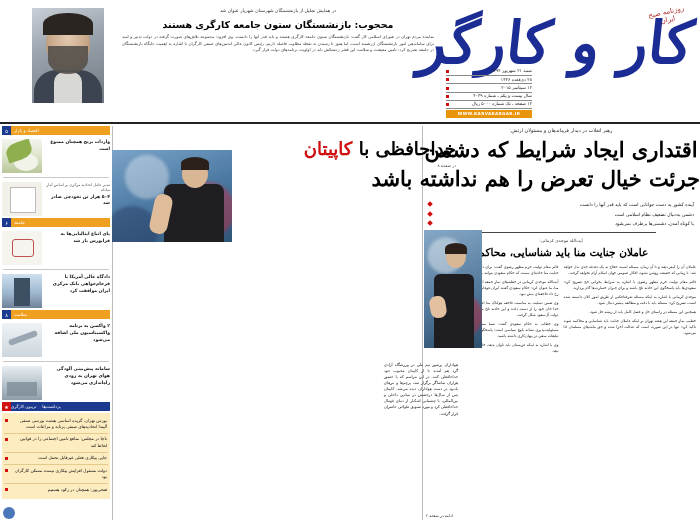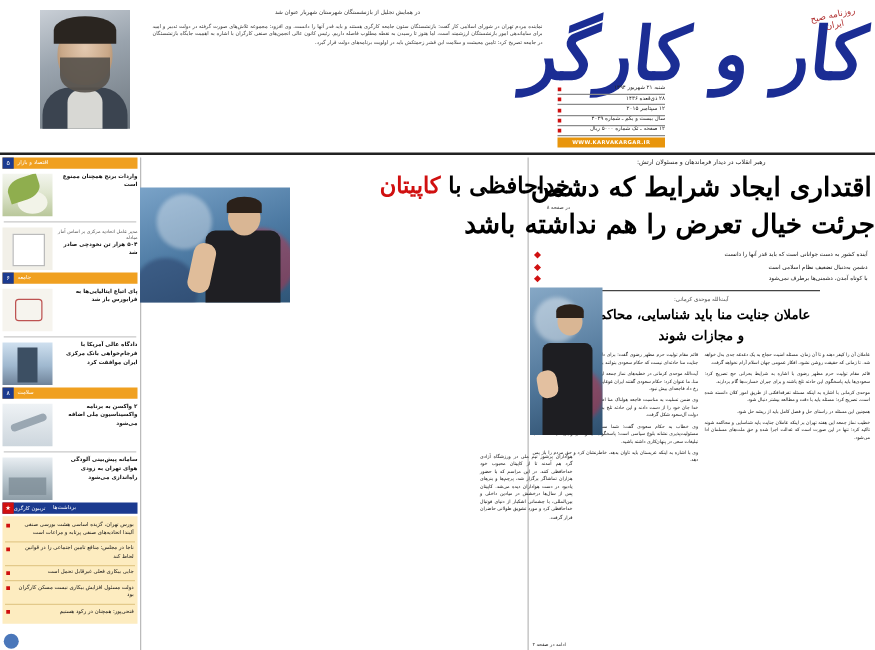--- a/index.html
+++ b/index.html
@@ -270,20 +270,21 @@
     <div class="lead-photo">
       <div class="lp-body"></div>
       <div class="lp-shirt"></div>
       <div class="lp-face"></div>
       <div class="lp-hair"></div>
       <div class="lp-beard"></div>
     </div>
 
     <div class="lead-banner">
       <div class="lead-kicker">در همایش تجلیل از بازنشستگان شهرستان شهریار عنوان شد</div>
+      <div class="lead-title">محجوب: بازنشستگان ستون جامعه کارگری هستند</div>
       <div class="lead-body">نماینده مردم تهران در شورای اسلامی کار گفت: بازنشستگان ستون جامعه کارگری هستند و باید قدر آنها را دانست. وی افزود: مجموعه تلاش‌های صورت گرفته در دولت تدبیر و امید برای ساماندهی امور بازنشستگان ارزشمند است، اما هنوز تا رسیدن به نقطه مطلوب فاصله داریم. رئیس کانون عالی انجمن‌های صنفی کارگران با اشاره به اهمیت جایگاه بازنشستگان در جامعه تصریح کرد: تامین معیشت و سلامت این قشر زحمتکش باید در اولویت برنامه‌های دولت قرار گیرد.</div>
     </div>
 
     <div class="masthead">
       <div class="logo-seal">روزنامه صبح ایران</div>
       <div class="logo-word">کار و کارگر</div>
       <div class="datebox">
         <div class="dateline">
             <span class="dsq"></span>
             <span class="t">شنبه ۲۱ شهریور ۱۳۹۴</span>
@@ -430,21 +431,20 @@
       <div class="hb">
           <span class="hb-d"></span>
           <span class="hb-t">با کوتاه آمدن، دشمنی‌ها برطرف نمی‌شود</span>
         </div>
     </div>
 
     <div class="hr-line"></div>
 
     <div class="sec2-kicker">آیت‌الله موحدی کرمانی:</div>
     <div class="sec2-head">عاملان جنایت منا باید شناسایی، محاکمه</div>
-    <div class="sec2-head">و مجازات شوند</div>
 
     <div class="body-cols">
       <div class="bcol">
         <p>قائم مقام تولیت حرم مطهر رضوی گفت: برای دلخوشی حج اکنون تکرار کرده است، جنایت منا حادثه‌ای نیست که حکام سعودی بتوانند با عذرخواهی از کنار آن عبور کنند.</p>
         <p>آیت‌الله موحدی کرمانی در خطبه‌های نماز جمعه این هفته تهران با اشاره به واقعه تلخ منا، ما عنوان کرد: حکام سعودی گفتند ایران غوغایی به‌پا ساخته است؛ در حالی که آنچه رخ داد فاجعه‌ای بیش نبود.</p>
         <p>وی ضمن تسلیت به مناسبت فاجعه هولناک منا اظهار کرد: جمع کثیری از زائران خانه خدا جان خود را از دست دادند و این حادثه تلخ به سرانگشت کم‌کاری و بی‌مسئولیتی دولت آل‌سعود شکل گرفت.</p>
         <p>وی خطاب به حکام سعودی گفت: شما مسئولیت این فاجعه را بپذیرید که مسئولیت‌پذیری نشانه بلوغ سیاسی است؛ پاسخگو باشید و عذرخواهی کنید، نه آنکه با تبلیغات سعی در پنهان‌کاری داشته باشید.</p>
         <p>وی با اشاره به اینکه عربستان باید تاوان بدهد، خاطرنشان کرد و حق مردم را باز پس دهد.</p>
       </div>
       <div class="bcol">

